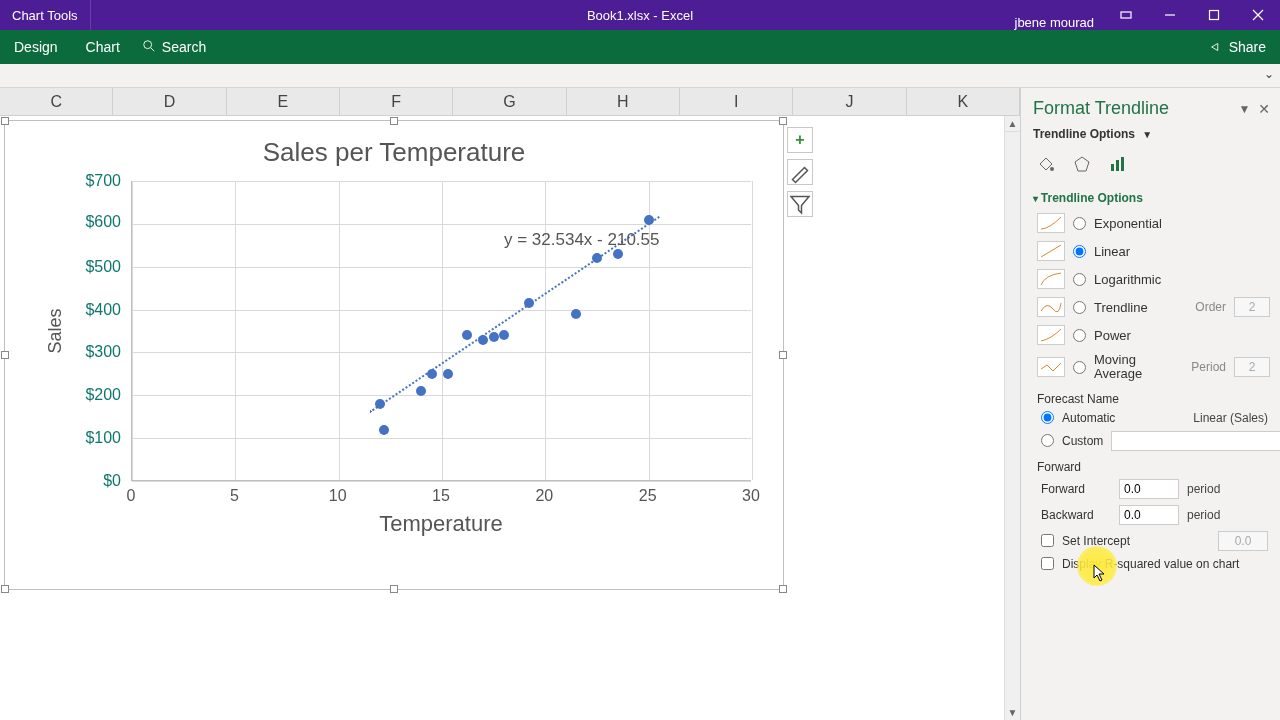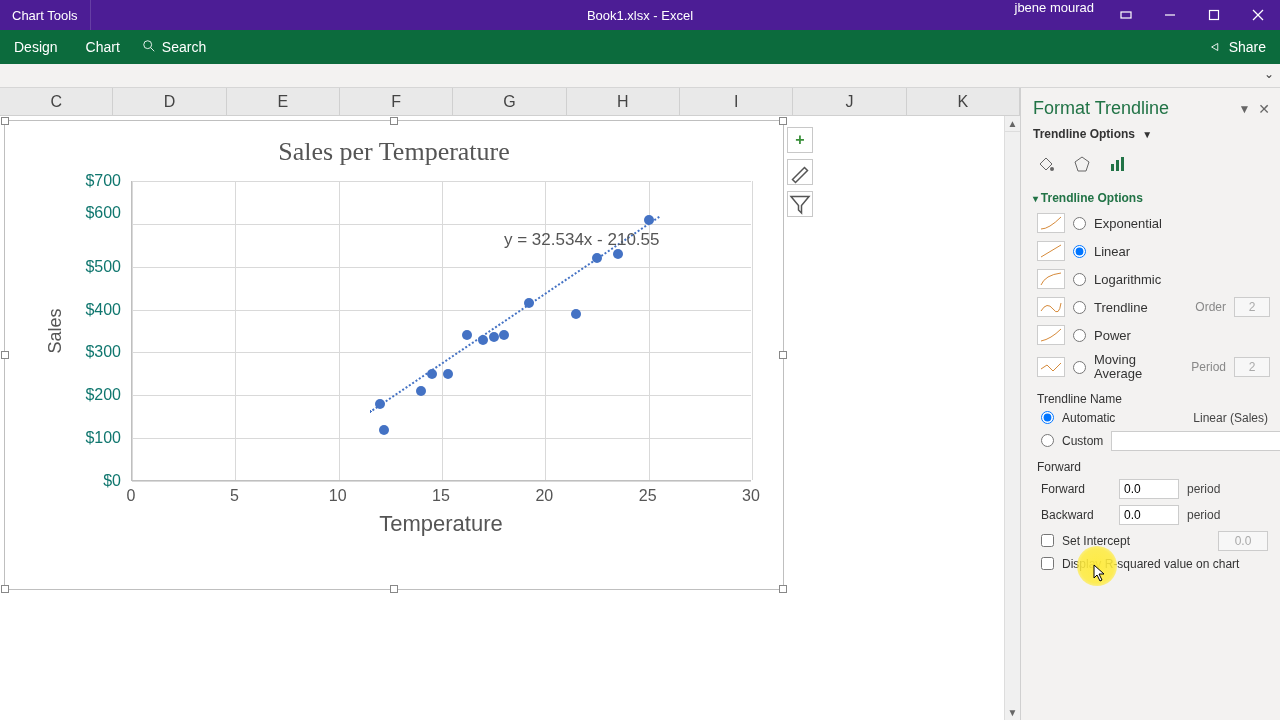--- a/index.html
+++ b/index.html
@@ -5,21 +5,21 @@
   * { box-sizing: border-box; margin: 0; padding: 0; font-family: "Segoe UI", Arial, sans-serif; }
   html, body { width: 1280px; height: 720px; overflow: hidden; background: #e6e6e6; }
 
   
   .titlebar {
     height: 30px; background: #4c1d95; display: flex; align-items: center;
     color: #fff; font-size: 13px; position: relative;
   }
   .titlebar .chart-tools { padding: 0 12px; border-right: 1px solid rgba(255,255,255,0.15); height:100%; display:flex; align-items:center; }
   .titlebar .doc { position: absolute; left: 50%; transform: translateX(-50%); font-size: 13px; }
-  .titlebar .right { position: absolute; right: 0; display: flex; align-items: flex-start; height:100%; }
+  .titlebar .right { position: absolute; right: 0; display: flex; align-items: flex-end; height:100%; }
   .titlebar .user { margin-right: 10px; font-size: 13px; }
   .win-btn { width: 44px; height: 30px; display:flex; align-items:center; justify-content:center; color:#fff; font-size:12px; }
   .win-btn svg { width:12px; height:12px; stroke:#fff; stroke-width:1.2; fill:none; }
 
   
   .menurow {
     height: 34px; background: #0c6b3d; display: flex; align-items: center; padding-left: 0;
     color: #fff; font-size: 14px; position: relative;
   }
   .menurow .tabbtn { padding: 0 14px; height:100%; display:flex; align-items:center; }
@@ -46,21 +46,21 @@
     border:1px solid #bfbfbf; background:#fff;
   }
   .chart-handle { position:absolute; width:8px; height:8px; background:#fff; border:1px solid #888; }
   .ch-tl{left:-4px;top:-4px;} .ch-tr{right:-4px;top:-4px;}
   .ch-bl{left:-4px;bottom:-4px;} .ch-br{right:-4px;bottom:-4px;}
   .ch-tc{left:50%;top:-4px;transform:translateX(-50%);}
   .ch-bc{left:50%;bottom:-4px;transform:translateX(-50%);}
   .ch-ml{left:-4px;top:50%;transform:translateY(-50%);}
   .ch-mr{right:-4px;top:50%;transform:translateY(-50%);}
 
-  .chart-title { text-align:center; font-size:26px; color:#555; margin-top:16px;font-family:Liberation Serif, serif; }
+  .chart-title { text-align:center; font-size:26px; color:#555; margin-top:16px; }
 
   .plot-wrap { position:absolute; left:60px; top:60px; width:690px; height:350px; }
   .y-axis-labels { position:absolute; left:0; top:0; width:62px; height:300px; }
   .y-lbl { position:absolute; right:6px; font-size:16px; color:#0f766e; transform:translateY(-50%); }
   .y-axis-title { position:absolute; left:-20px; top:150px; transform:rotate(-90deg) translate(-50%,0); transform-origin:left top; font-size:18px; color:#555; }
 
   .plot-area { position:absolute; left:66px; top:0; width:620px; height:300px; border-left:1px solid #bfbfbf; border-bottom:1px solid #bfbfbf; }
   .hgrid { position:absolute; left:0; width:100%; border-top:1px solid #d9d9d9; }
   .vgrid { position:absolute; top:0; height:100%; border-left:1px solid #d9d9d9; }
   .pt { position:absolute; width:10px; height:10px; background:#4472c4; border-radius:50%; transform:translate(-50%,-50%); }
@@ -210,21 +210,21 @@
 
         <div class="plot-wrap">
           <div class="y-axis-title">Sales</div>
           <div class="y-axis-labels" id="yLabels">
               <div class="y-lbl" style="top: 300px;">$0</div>
               <div class="y-lbl" style="top: 257.143px;">$100</div>
               <div class="y-lbl" style="top: 214.286px;">$200</div>
               <div class="y-lbl" style="top: 171.429px;">$300</div>
               <div class="y-lbl" style="top: 128.571px;">$400</div>
               <div class="y-lbl" style="top: 85.7143px;">$500</div>
-              <div class="y-lbl" style="top: 32px;">$600</div>
+              <div class="y-lbl" style="top: 41px;">$600</div>
               <div class="y-lbl" style="top: 0px;">$700</div>
             </div>
           <div class="plot-area" id="plotArea">
               <div class="hgrid" style="top: 300px;"></div>
               <div class="hgrid" style="top: 257.143px;"></div>
               <div class="hgrid" style="top: 214.286px;"></div>
               <div class="hgrid" style="top: 171.429px;"></div>
               <div class="hgrid" style="top: 128.571px;"></div>
               <div class="hgrid" style="top: 85.7143px;"></div>
               <div class="hgrid" style="top: 42.8571px;"></div>
@@ -373,21 +373,21 @@
           <svg viewBox="0 0 24 16">
             <path d="M2 10 L8 6 L14 12 L22 4" stroke="#d68a3a" fill="none"></path>
           </svg>
         </div>
       <input type="radio" name="tt" style="">
       <span class="lbl" style="line-height:1.1">Moving Average</span>
       <span class="suffix-lbl">Period</span>
       <input class="mini-input" disabled="" value="2" style="">
     </div>
 
-    <div class="subhdr">Trendline Name</div>
+    <div class="subhdr">Forecast Name</div>
     <div class="namerow">
       <input type="radio" name="tn" checked="" style="">
       <span>Automatic</span>
       <span class="val" style="margin-left:auto">Linear (Sales)</span>
     </div>
     <div class="namerow">
       <input type="radio" name="tn" style="">
       <span>Custom</span>
       <input class="custom-input" style="">
     </div>

